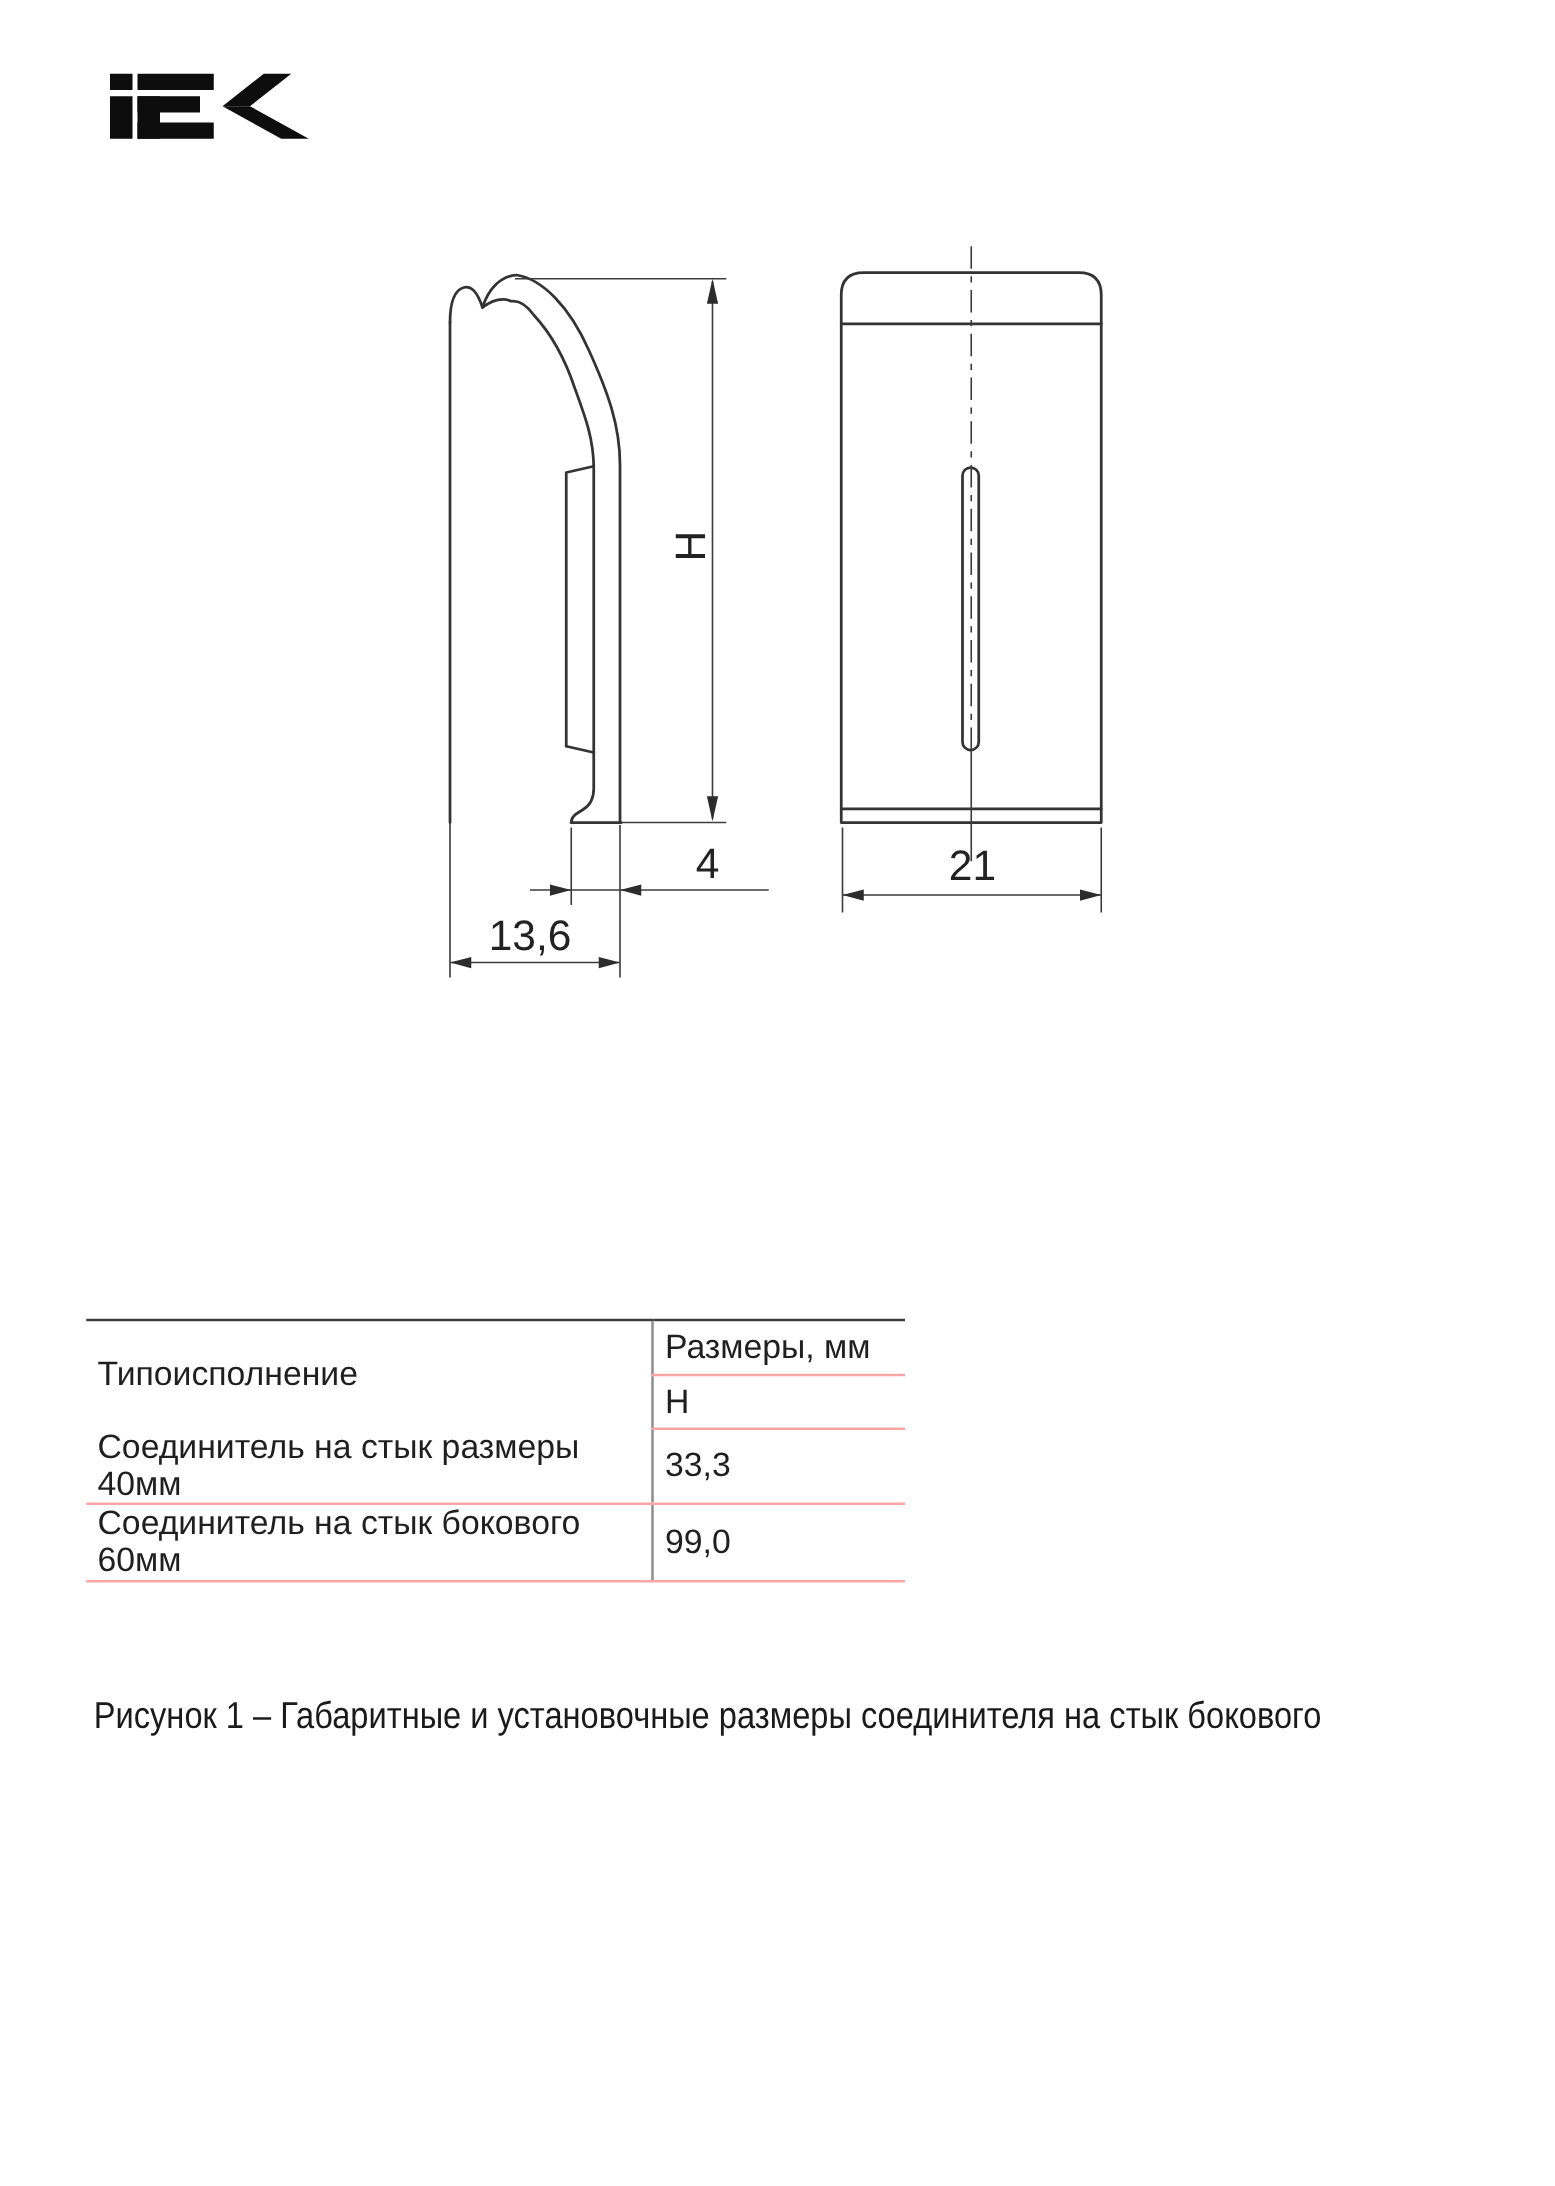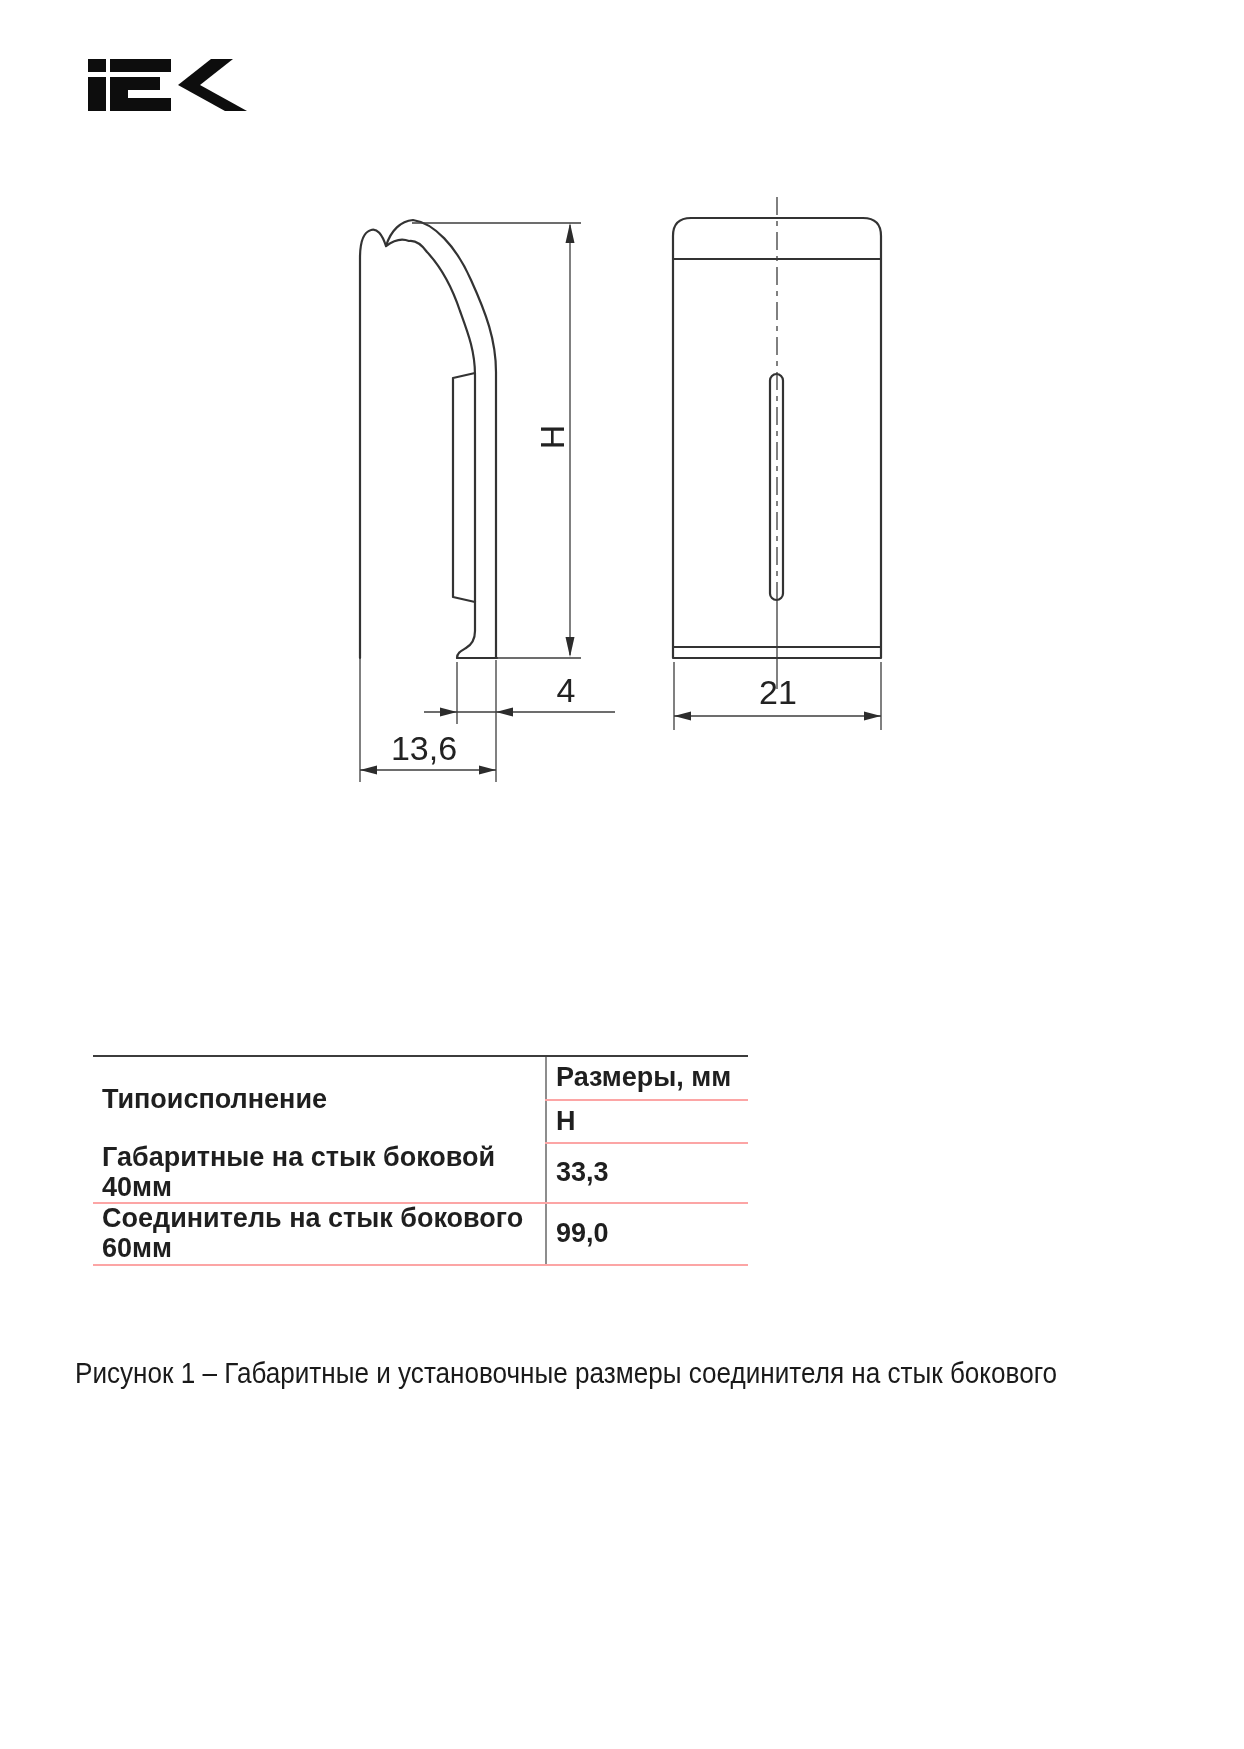--- a/index.html
+++ b/index.html
@@ -15,23 +15,23 @@
   .logo-svg{position:absolute;left:86px;top:56px;width:164px;height:60px;}
   .drawing-svg{position:absolute;left:0;top:0;width:1244px;height:800px;}
 
   .outline{fill:none;stroke:#333333;stroke-width:2.2;stroke-linejoin:round;stroke-linecap:round;}
   .thin{fill:none;stroke:#3c3c3c;stroke-width:1.3;}
   .centerline{fill:none;stroke:#3c3c3c;stroke-width:1.3;stroke-dasharray:18 6 5 6;}
   .arrow{fill:#2c2c2c;stroke:none;}
   .dim-text{fill:#222222;font-family:"Liberation Sans",sans-serif;font-size:34px;}
 
   .spec-table{
-    position:absolute;left:93px;top:1055px;width:655px;
+    position:absolute;left:69px;top:1055px;width:655px;
     border-collapse:collapse;table-layout:fixed;
-    font-size:27px;color:#1f1f1f;font-weight:bold;
+    font-size:27px;color:#1f1f1f;
   }
   .spec-table td{
     padding:0 0 0 9px;vertical-align:middle;
     border:none;height:40px;line-height:1.1;
   }
   .spec-table .top{border-top:2px solid #3c3c3c;}
   .spec-table .hline{border-bottom:2px solid #fca5a5;}
   .spec-table .vline{border-left:2px solid #8d8d8d;}
   .spec-table .r1{height:42px;}
   .spec-table .r2{height:41px;}
@@ -137,21 +137,21 @@
       </colgroup>
     <tbody>
       <tr>
         <td class="top r1" rowspan="2">Типоисполнение</td>
         <td class="top hline vline r1">Размеры, мм</td>
       </tr>
       <tr>
         <td class="hline vline r2">H</td>
       </tr>
       <tr>
-        <td class="hline">Габаритные на стык боковой 40мм</td>
+        <td class="hline">Соединитель на стык размеры 40мм</td>
         <td class="hline vline">33,3</td>
       </tr>
       <tr>
         <td class="hline r4">Соединитель на стык бокового 60мм</td>
         <td class="hline vline r4">99,0</td>
       </tr>
     </tbody>
   </table>
 
   <div class="figure-caption">Рисунок 1 – Габаритные и установочные размеры соединителя на стык бокового</div>

